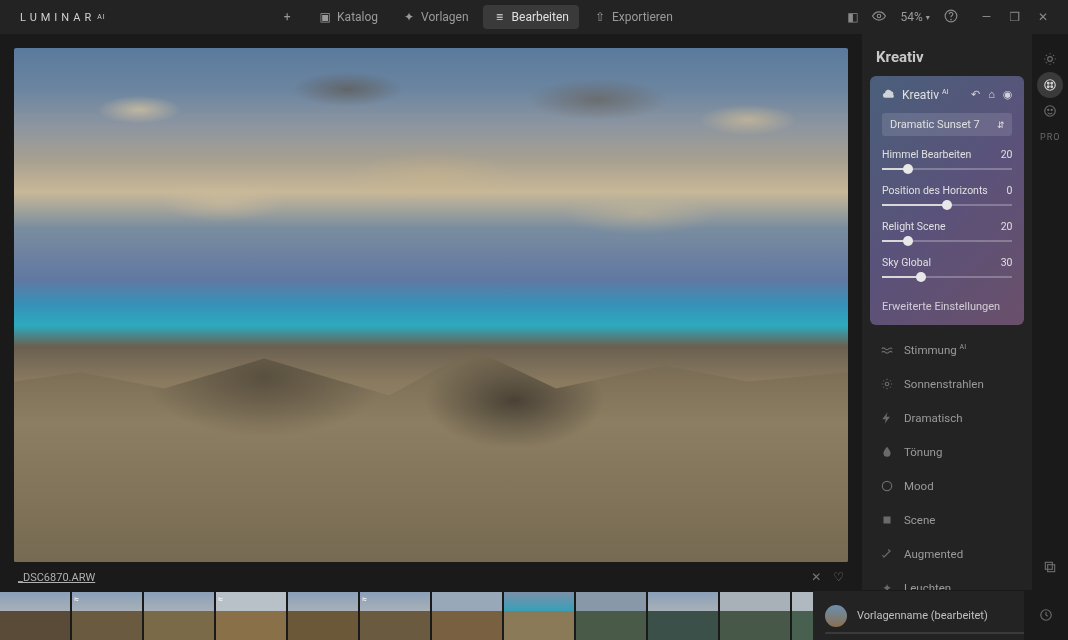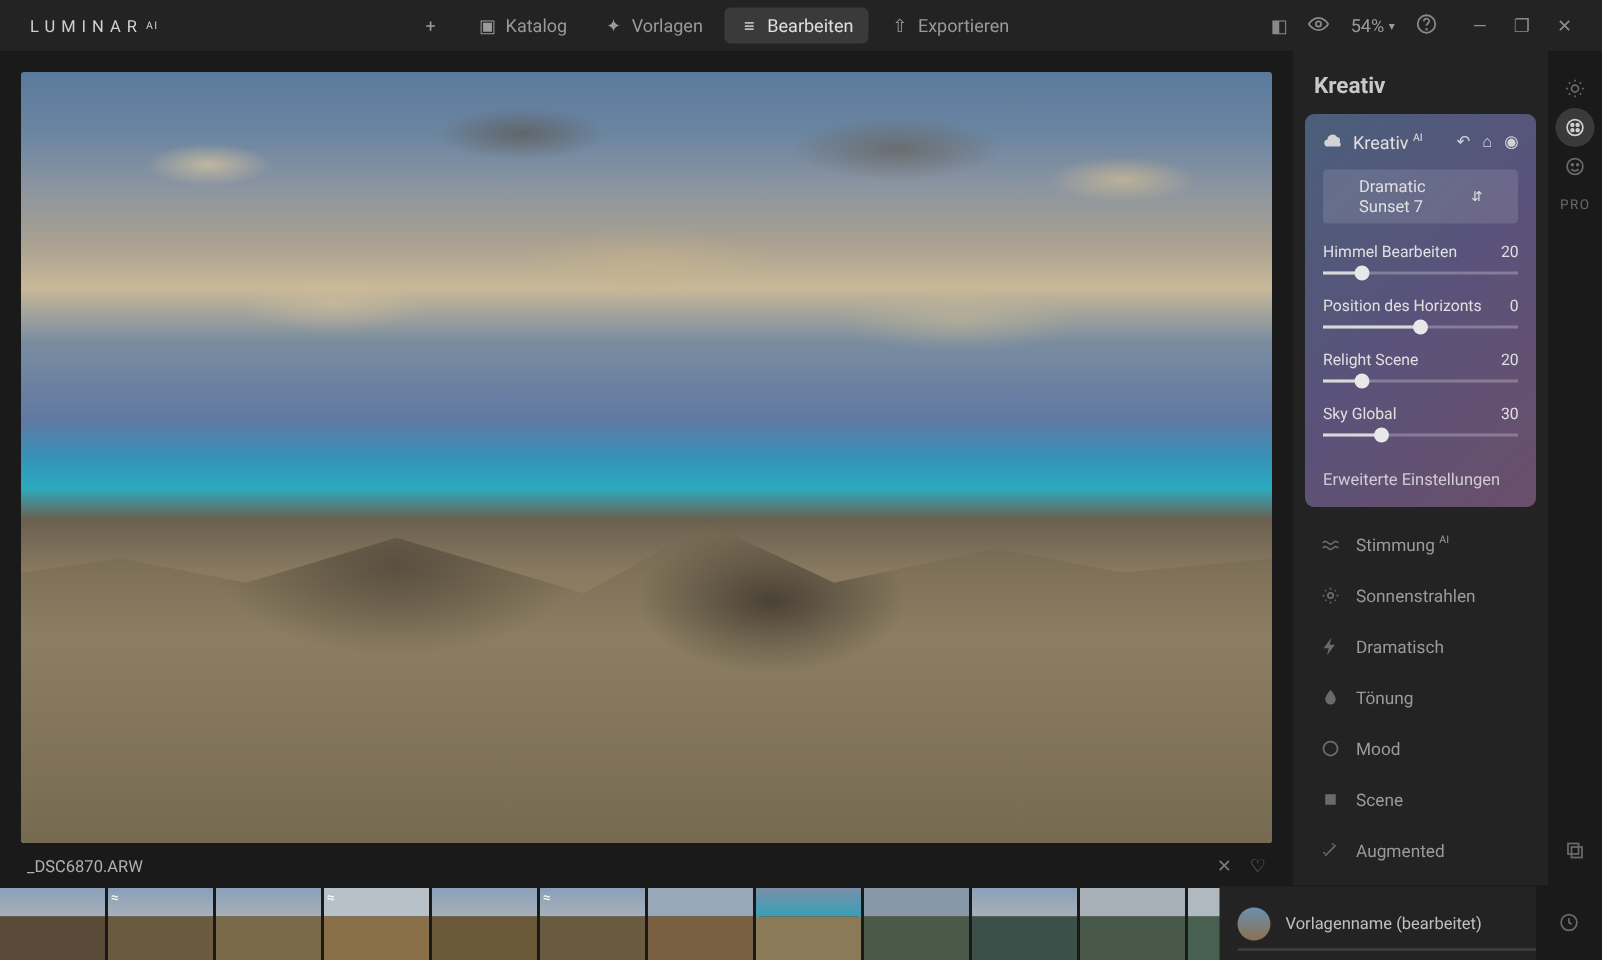--- a/index.html
+++ b/index.html
@@ -79,21 +79,21 @@
 .rocks {
   position: absolute; left: 0; right: 0; bottom: 0; height: 45%;
   background:
     radial-gradient(ellipse 200px 100px at 30% 20%, #5a5040, transparent 60%),
     radial-gradient(ellipse 150px 80px at 60% 30%, #4a4236, transparent 60%),
     linear-gradient(to bottom, rgba(105,93,73,0.8) 0%, #8c7e62 40%, #766a52 100%);
   clip-path: polygon(0 22%, 8% 18%, 18% 25%, 30% 12%, 45% 28%, 55% 8%, 65% 25%, 78% 15%, 88% 22%, 100% 18%, 100% 100%, 0 100%);
 }
 
 .file-bar { display: flex; align-items: center; padding: 8px 4px; }
-.file-name { font-size: 11px; color: #b0b0b0; }
+.file-name { font-size: 11px; color: #b0b0b0; text-decoration: underline; }
 .file-bar-right { margin-left: auto; display: flex; gap: 12px; }
 .file-bar-right span { color: #7a7a7a; cursor: pointer; }
 
 .thumbstrip { display: flex; height: 48px; gap: 2px; margin-left: -14px; margin-right: -14px; overflow: hidden; }
 .thumb { width: 70px; height: 48px; background: #3a352a; position: relative; cursor: pointer; flex-shrink: 0; }
 .thumb.selected { outline: 2px solid #4ac8d8; outline-offset: -2px; }
 .thumb .t-sky { position: absolute; top:0; left:0; right:0; height: 40%; background: linear-gradient(#8aa0b8, #a8b0b8); }
 .thumb .t-ground { position: absolute; bottom:0; left:0; right:0; height:60%; background: #6a5a40; }
 .thumb .edit-mark { position: absolute; top: 2px; left: 2px; font-size: 9px; color: #fff; }
 
@@ -107,21 +107,21 @@
   color: #e0e0e0;
 }
 .tool-header { display: flex; align-items: center; gap: 6px; margin-bottom: 10px; font-size: 12px; }
 .tool-header .ai-sup { font-size: 7px; vertical-align: super; }
 .tool-header-icons { margin-left: auto; display: flex; gap: 8px; font-size: 11px; }
 .tool-header-icons span { cursor: pointer; opacity: 0.9; }
 
 .dropdown {
   background: rgba(255,255,255,0.12);
   border-radius: 3px;
-  padding: 5px 24px;
+  padding: 5px 8px;
   display: flex; align-items: center; justify-content: space-between;
   font-size: 11px;
   margin-bottom: 12px;
   cursor: pointer;
 }
 
 .slider-row { margin-bottom: 10px; }
 .slider-labels { display: flex; justify-content: space-between; font-size: 10.5px; margin-bottom: 3px; }
 .slider { position: relative; height: 10px; }
 .slider-track { position: absolute; top: 4px; left: 0; right: 0; height: 2px; background: rgba(255,255,255,0.25); }

